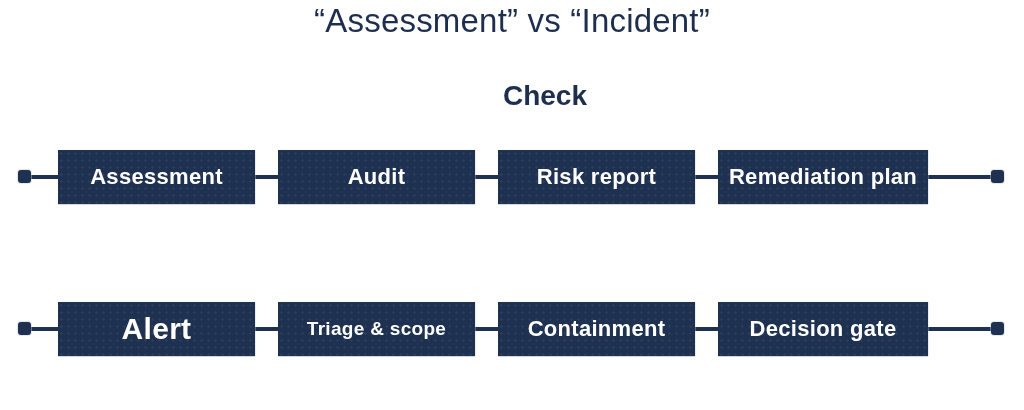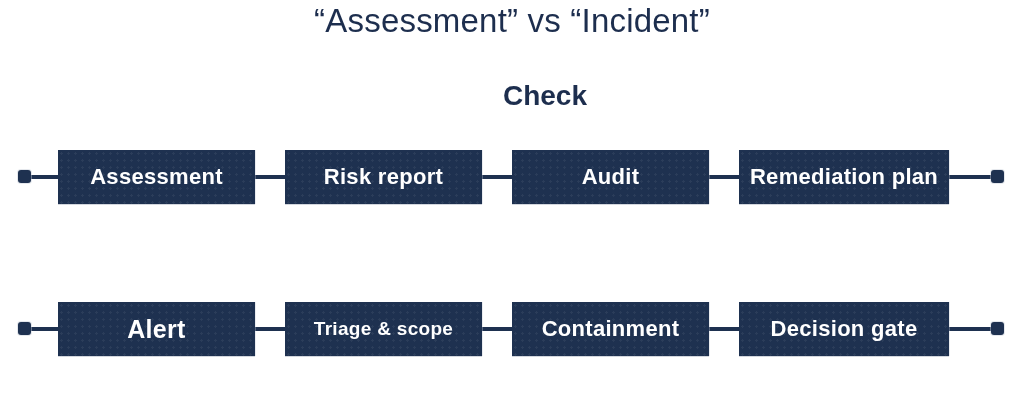--- a/index.html
+++ b/index.html
@@ -64,58 +64,58 @@
     box-shadow: 0 0 0 1px rgba(195,201,212,0.45);
   }
   .cap.left  { left: 18px; }
   .cap.right { right: 20px; }
 
   .nodes {
     position: absolute;
     left: 58px; top: 0;
     height: 100%;
     display: flex;
-    gap: 30px;
+    gap: 23px;
   }
   .node {
     width: 197px; height: 100%;
     display: flex;
     align-items: center;
     justify-content: center;
     background-color: var(--box);
     background-image: radial-gradient(rgba(255,255,255,0.06) 1px, transparent 1.4px);
     background-size: 7px 7px;
     color: var(--label);
     font-size: 22px;
     font-weight: 700;
     letter-spacing: 0.3px;
     white-space: nowrap;
     box-shadow: 0 1px 0 rgba(175,182,194,0.55), 1px 0 0 rgba(195,201,212,0.35);
   }
   .node:nth-child(4) { width: 210px; }
-  .node.fs-lg { font-size: 25px; }
+  .node.fs-lg { font-size: 30px; }
   .node.fs-sm { font-size: 19px; }
 </style>
 </head>
 <body>
 
 <div class="canvas">
 
   <div class="title">“Assessment” vs “Incident”</div>
 
   <div class="subheading check">Check</div>
 
   <div class="flow-row row-check">
     <div class="track"></div>
     <span class="cap left"></span>
     <span class="cap right"></span>
     <div class="nodes">
       <div class="node">Assessment</div>
+      <div class="node">Audit</div>
       <div class="node">Risk report</div>
-      <div class="node">Audit</div>
       <div class="node">Remediation plan</div>
     </div>
   </div>
 
 
   <div class="flow-row row-answer">
     <div class="track"></div>
     <span class="cap left"></span>
     <span class="cap right"></span>
     <div class="nodes">

